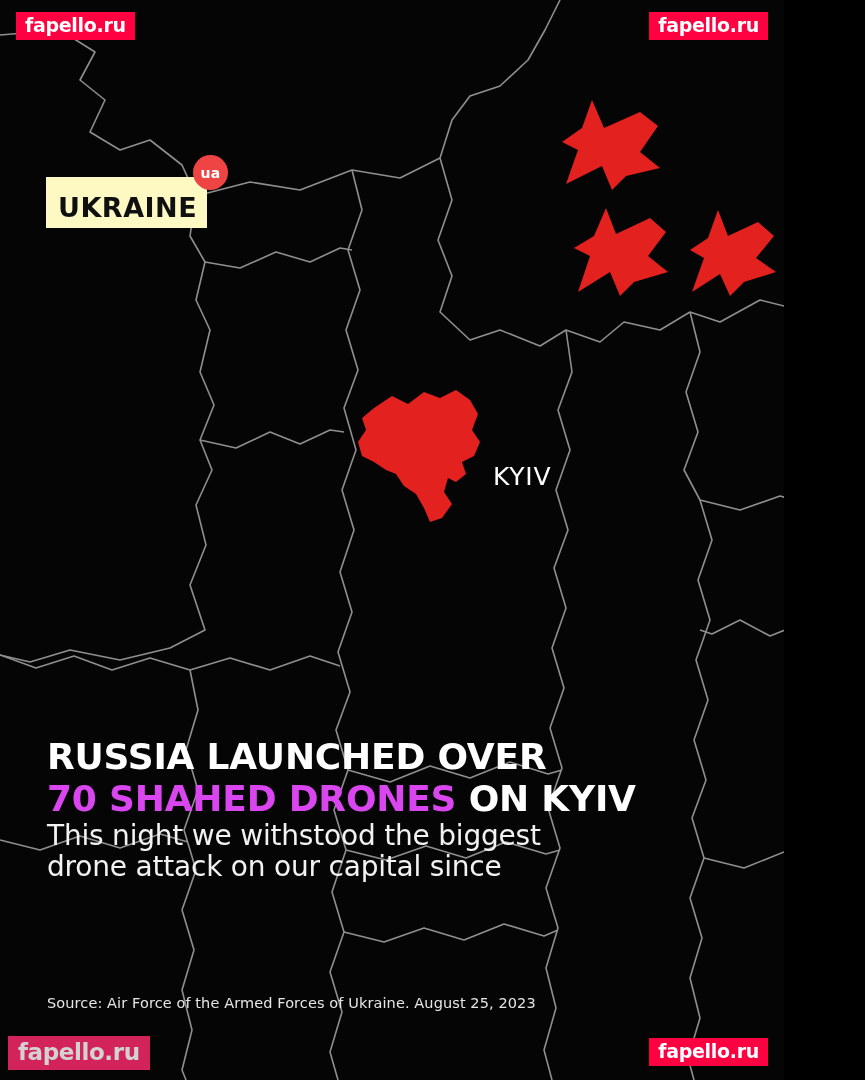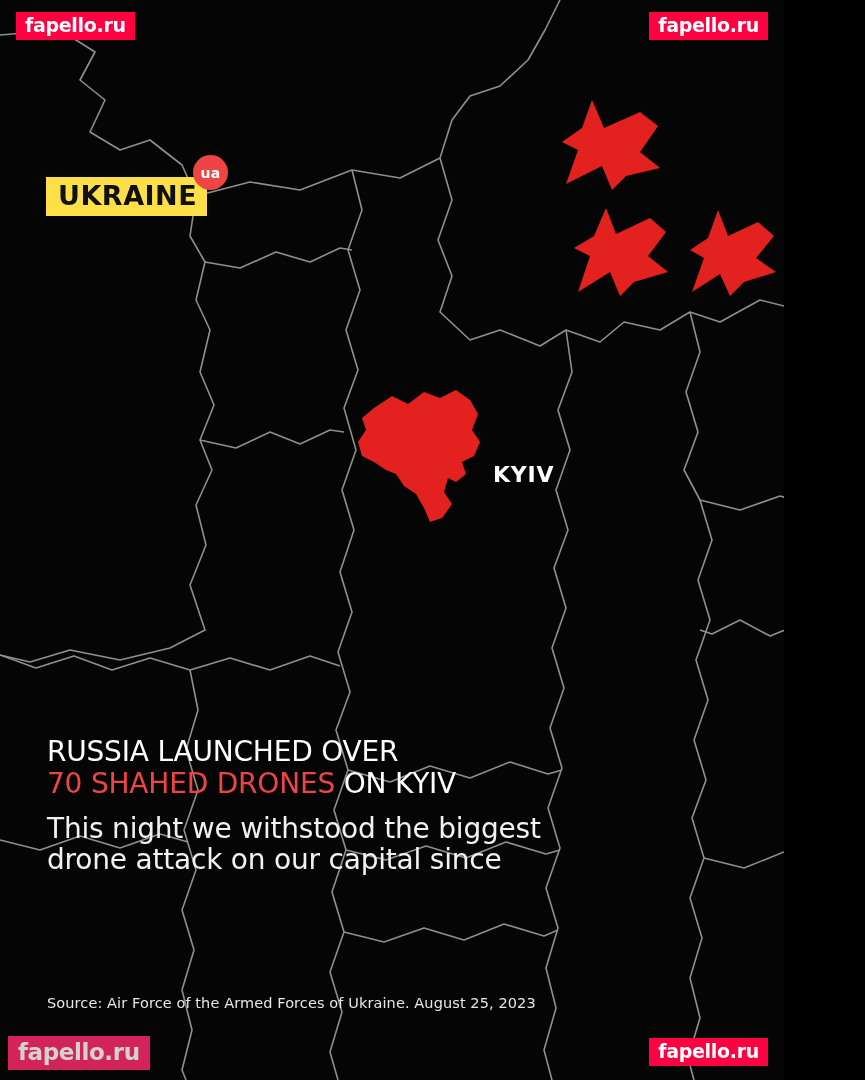--- a/index.html
+++ b/index.html
@@ -53,27 +53,27 @@
     padding: 5px 10px 6px 10px;
     line-height: 1;
     white-space: nowrap;
   }
 
   
   .country-label {
     position: absolute;
     left: 46px;
     top: 177px;
-    background: #fde047;
+    background: #fef9c3;
     color: #101010;
     font-family: "DejaVu Sans", sans-serif;
     font-weight: 700;
     font-size: 27px;
     letter-spacing: 0.5px;
-    padding: 5px 10px 6px 12px;
+    padding: 17px 10px 6px 12px;
     line-height: 1.05;
     white-space: nowrap;
   }
   .ua-dot {
     position: absolute;
     left: 193px;
     top: 155px;
     width: 35px;
     height: 35px;
     border-radius: 50%;
@@ -88,45 +88,44 @@
     letter-spacing: 0.3px;
   }
 
   
   .city-label {
     position: absolute;
     left: 493px;
     top: 462px;
     color: #ffffff;
     font-family: "DejaVu Sans", sans-serif;
-    font-weight: 700;
-    font-size: 22px;
+    font-weight: 400;
+    font-size: 25px;
     letter-spacing: 0.8px;
     white-space: nowrap;
   }
 
   
   .text-block {
     position: absolute;
     left: 47px;
     top: 736px;
     width: 790px;
   }
   .headline {
     font-family: "DejaVu Sans", sans-serif;
-    font-weight: 400;
-    font-size: 28px;
+    font-weight: 700;
+    font-size: 36px;
     line-height: 1.16;
     letter-spacing: -0.2px;
     color: #ffffff;
     text-transform: uppercase;
   }
-  .headline .hl-red { color: #ef4444; }
+  .headline .hl-red { color: #d946ef; }
   .subhead {
-    margin-top: 12px;
     font-family: "DejaVu Sans", sans-serif;
     font-weight: 400;
     font-size: 28px;
     line-height: 1.12;
     color: #f2f2f2;
     letter-spacing: -0.2px;
   }
   .subhead span { display: block; }
   .source {
     position: absolute;

